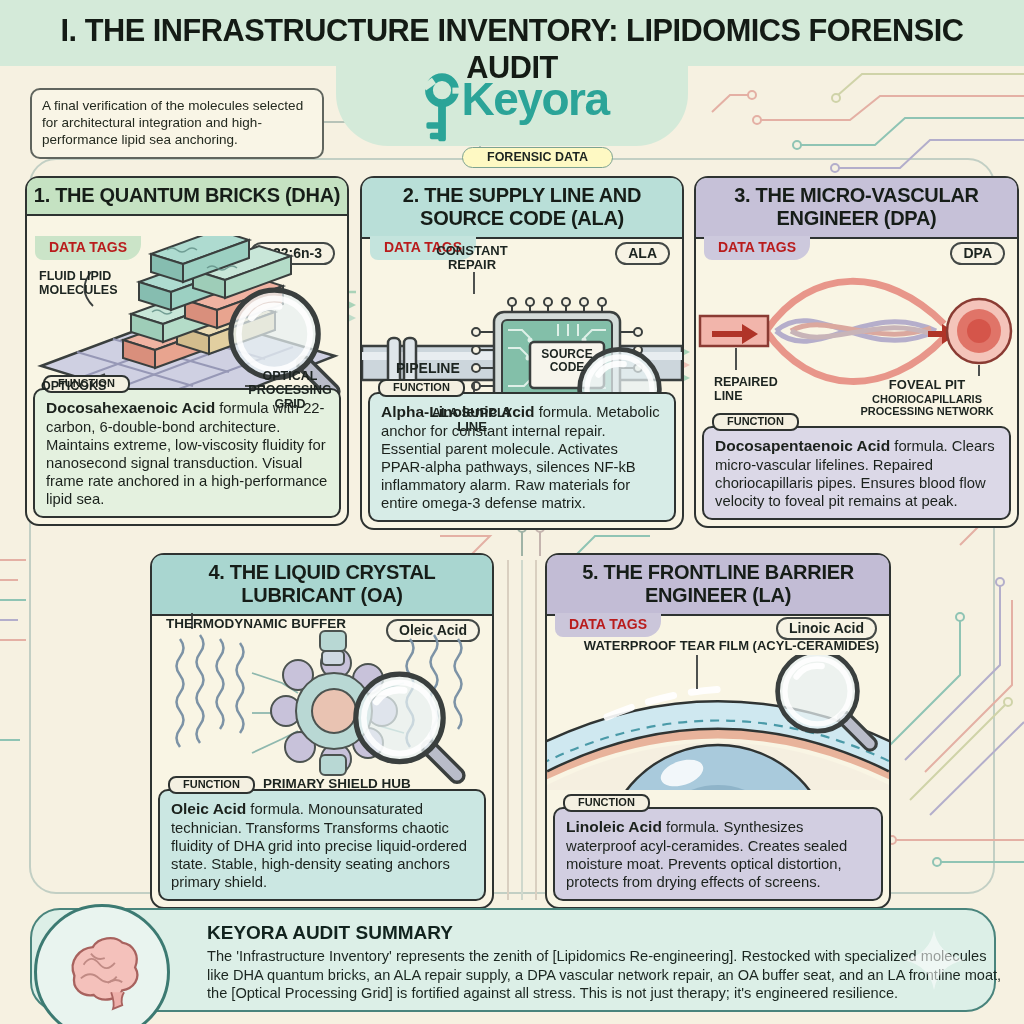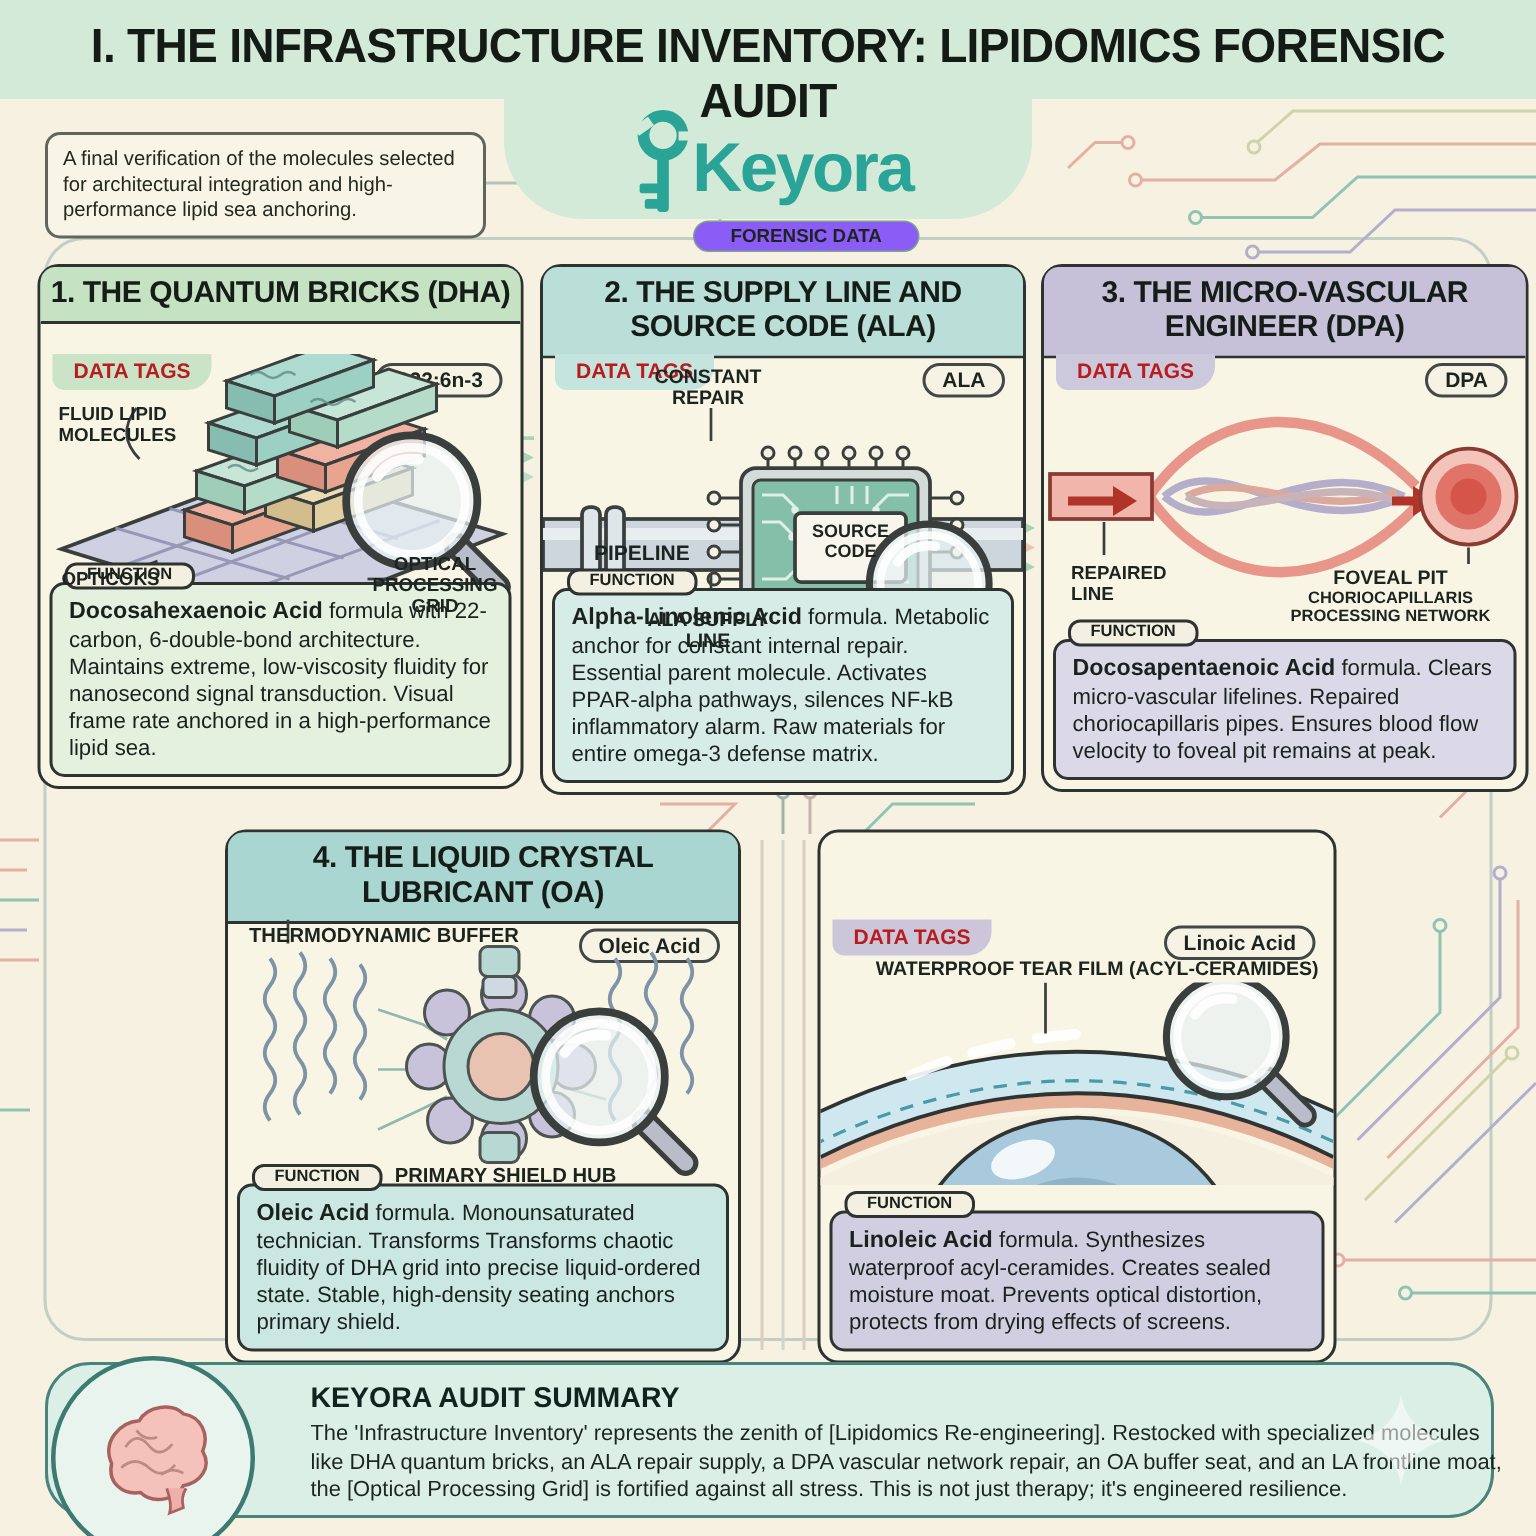--- a/index.html
+++ b/index.html
@@ -8,25 +8,25 @@
   svg{display:block;}
   .bg-decor{position:absolute;inset:0;pointer-events:none;}
 
   
   .header-band{position:absolute;left:0;top:0;width:1024px;height:66px;background:#d4ead9;}
   .header-dip{position:absolute;left:336px;top:64px;width:352px;height:82px;background:#d4ead9;
     border-radius:0 0 52px 52px;}
   .page-title{position:absolute;left:0;top:12px;width:1024px;text-align:center;
     font-size:32px;font-weight:bold;letter-spacing:-.5px;color:#141b15;
     transform:scaleX(.96);transform-origin:center;}
-  .logo{position:absolute;left:0;top:72px;width:1024px;display:flex;justify-content:center;align-items:center;}
+  .logo{position:absolute;left:0;top:72px;width:1024px;display:flex;justify-content:center;}
   .logo-text{font-size:46px;font-weight:bold;color:#2ba498;letter-spacing:-1.5px;margin-left:-6px;}
   .note-box{position:absolute;left:30px;top:88px;width:270px;background:#f9f5e6;
     border:2px solid #60655e;border-radius:10px;padding:8px 10px;font-size:13.5px;line-height:1.25;color:#23291f;}
-  .forensic-badge{position:absolute;left:462px;top:147px;background:#8b5cf6;border:1.5px solid #7ca390;
+  .forensic-badge{position:absolute;left:462px;top:147px;background:#fef9c3;border:1.5px solid #7ca390;
     border-radius:11px;padding:2px 24px 3px;font-size:12.5px;font-weight:bold;color:#1c2420;}
 
   
   .panel{position:absolute;background:#f9f5e4;border:2.5px solid #2e3331;border-radius:14px;z-index:2;}
   .panel-header{border-bottom:2.5px solid #2e3331;border-radius:10px 10px 0 0;
     padding:6px 4px 7px;text-align:center;font-weight:bold;font-size:20px;line-height:1.16;color:#161d18;
     letter-spacing:-.3px;}
   .tab-datatags{position:absolute;left:8px;padding:3px 14px 5px;font-size:14px;font-weight:bold;
     border-radius:0 0 16px 8px;color:#b91c1c;}
   .tag-pill{position:absolute;right:12px;background:#f7f3e4;border:2px solid #43484640;
@@ -413,20 +413,21 @@
     <div class="ilabel" style="left:90px;top:222px;width:190px;text-align:center;font-size:13.5px;">PRIMARY SHIELD HUB</div>
 
     <div class="func" style="background:#cbe7e2;">
       <div class="func-tab">FUNCTION</div>
       <b>Oleic Acid</b>
       <span>formula. Monounsaturated technician. Transforms Transforms chaotic fluidity of DHA grid into precise liquid-ordered state. Stable, high-density seating anchors primary shield.</span>
     </div>
   </div>
 
   <div class="panel" style="left:545px;top:553px;width:342px;height:352px;">
+    <div class="panel-header" style="background:#c2bcd5;">5. THE FRONTLINE BARRIER ENGINEER (LA)</div>
     <div class="tab-datatags" style="top:58px;background:#cbc6da;">DATA TAGS</div>
     <div class="tag-pill" style="top:62px;">Linoic Acid</div>
 
     <svg class="illus" style="top:100px;" width="342" height="135" viewBox="0 0 342 135">
 
       <path d="M-10,135 Q171,40 352,135 L352,140 L-10,140 Z" fill="#f5efe0"></path>
       <circle cx="171" cy="205" r="115" fill="#a9cadc" stroke="#2f3433" stroke-width="2.5"></circle>
       <ellipse cx="171" cy="188" rx="66" ry="58" fill="#8fb4c9"></ellipse>
       <ellipse cx="171" cy="196" rx="40" ry="34" fill="#5d7f95"></ellipse>
       <ellipse cx="135" cy="118" rx="22" ry="12" fill="#ffffff" opacity=".85" transform="rotate(-18 135 118)"></ellipse>

